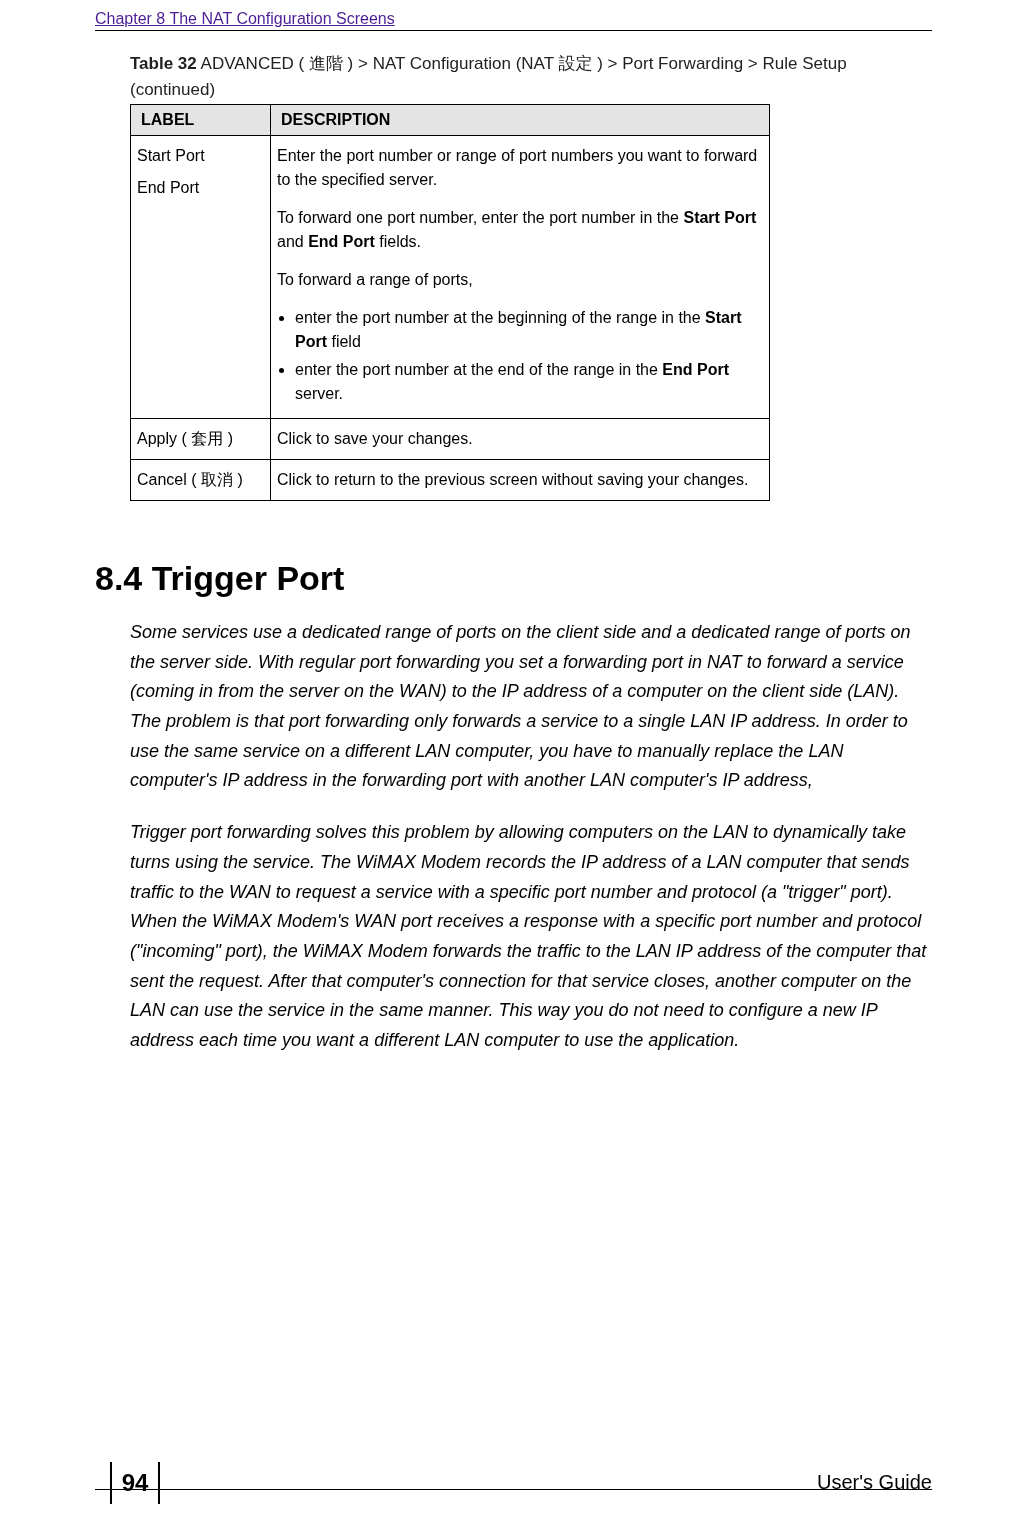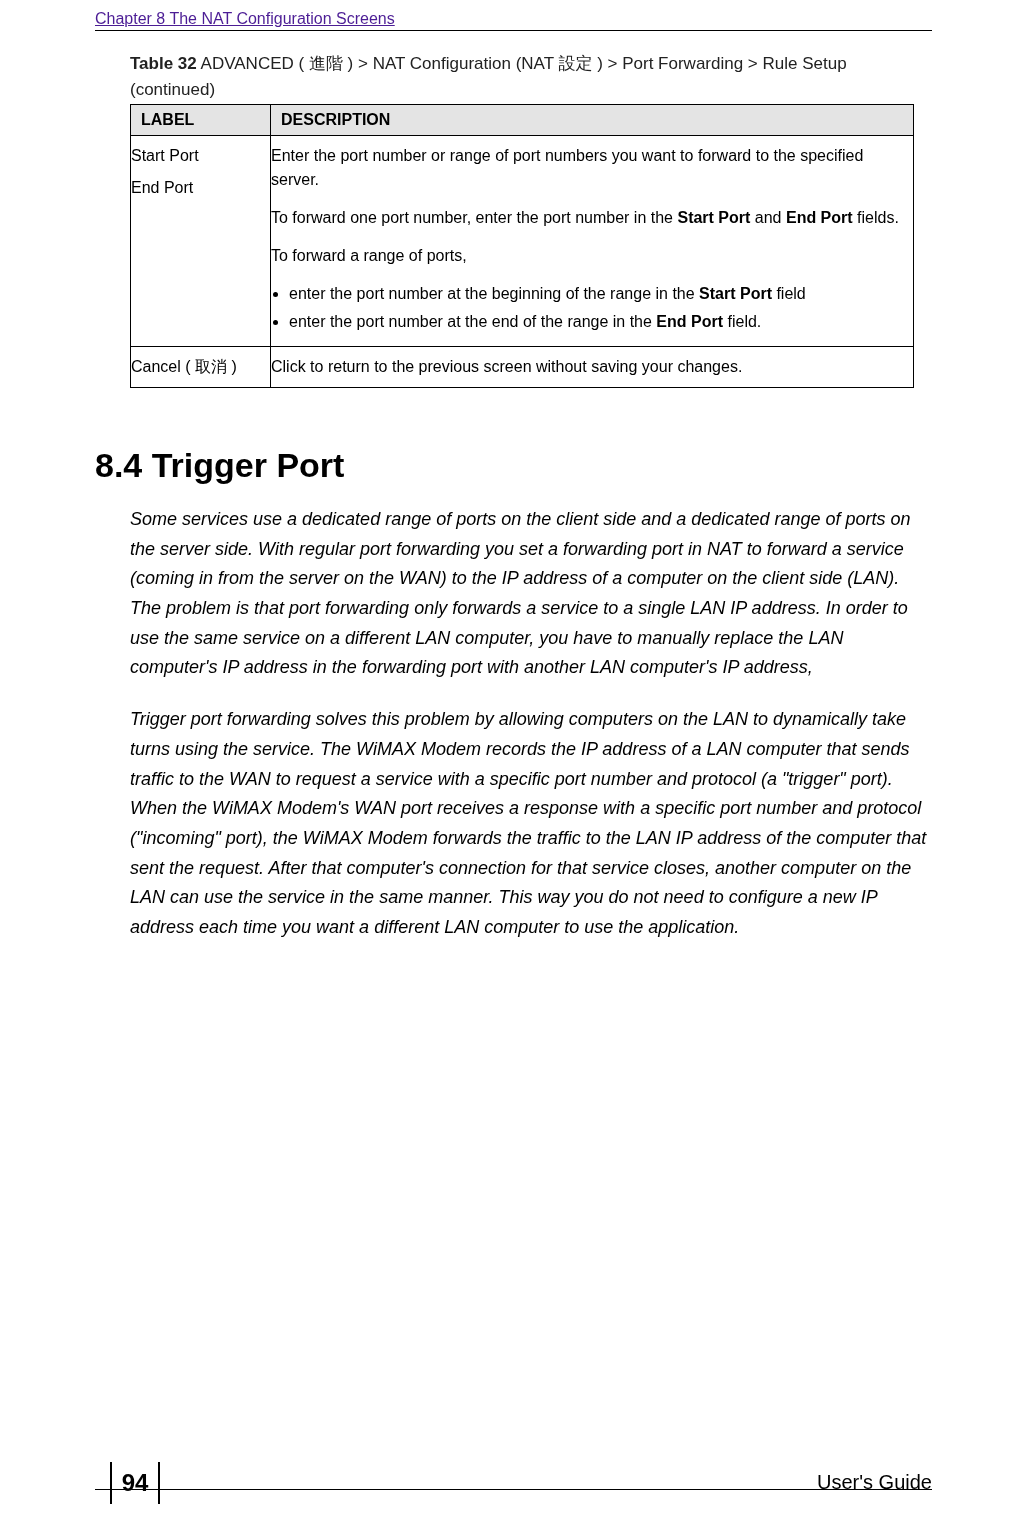--- a/index.html
+++ b/index.html
@@ -31,34 +31,34 @@
       font-size: 17px;
       line-height: 1.5;
       color: #222;
     }
     .table-caption b {
       font-weight: bold;
     }
     .config-table {
       border-collapse: collapse;
       margin: 0 95px 0 130px;
-      width: 784px;
+      width: 640px;
       border: 1.5px solid #000;
     }
     .config-table th {
       background: #e4e4e4;
       text-align: left;
       font-weight: bold;
       font-size: 16px;
       padding: 6px 10px;
       border: 1px solid #000;
     }
     .config-table td {
       border: 1px solid #000;
-      padding: 8px 0;
+      padding: 8px 6px;
       font-size: 16px;
       vertical-align: top;
       line-height: 1.5;
     }
     .col-label {
       width: 140px;
     }
     .desc-block {
       margin-bottom: 14px;
     }
@@ -143,24 +143,28 @@
         <div class="desc-block">Enter the port number or range of port numbers you want to forward to the specified server.</div>
         <div class="desc-block">
           <span>To forward one port number, enter the port number in the </span><b>Start Port</b><span> and </span><b>End Port</b><span> fields.</span>
         </div>
         <div class="desc-block">To forward a range of ports,</div>
         <ul class="desc-bullets">
           <li>
             <span>enter the port number at the beginning of the range in the </span><b>Start Port</b><span> field</span>
           </li>
           <li>
-            <span>enter the port number at the end of the range in the </span><b>End Port</b><span> field.</span>
+            <span>enter the port number at the end of the range in the </span><b>End Port</b><span> server.</span>
           </li>
         </ul>
       </td>
+    </tr>
+    <tr>
+      <td class="col-label">Apply ( 套用 )</td>
+      <td>Click to save your changes.</td>
     </tr>
     <tr>
       <td class="col-label">Cancel ( 取消 )</td>
       <td>Click to return to the previous screen without saving your changes.</td>
     </tr>
   </tbody>
 </table>
 
 <h2 class="section-heading">8.4  Trigger Port</h2>
 

